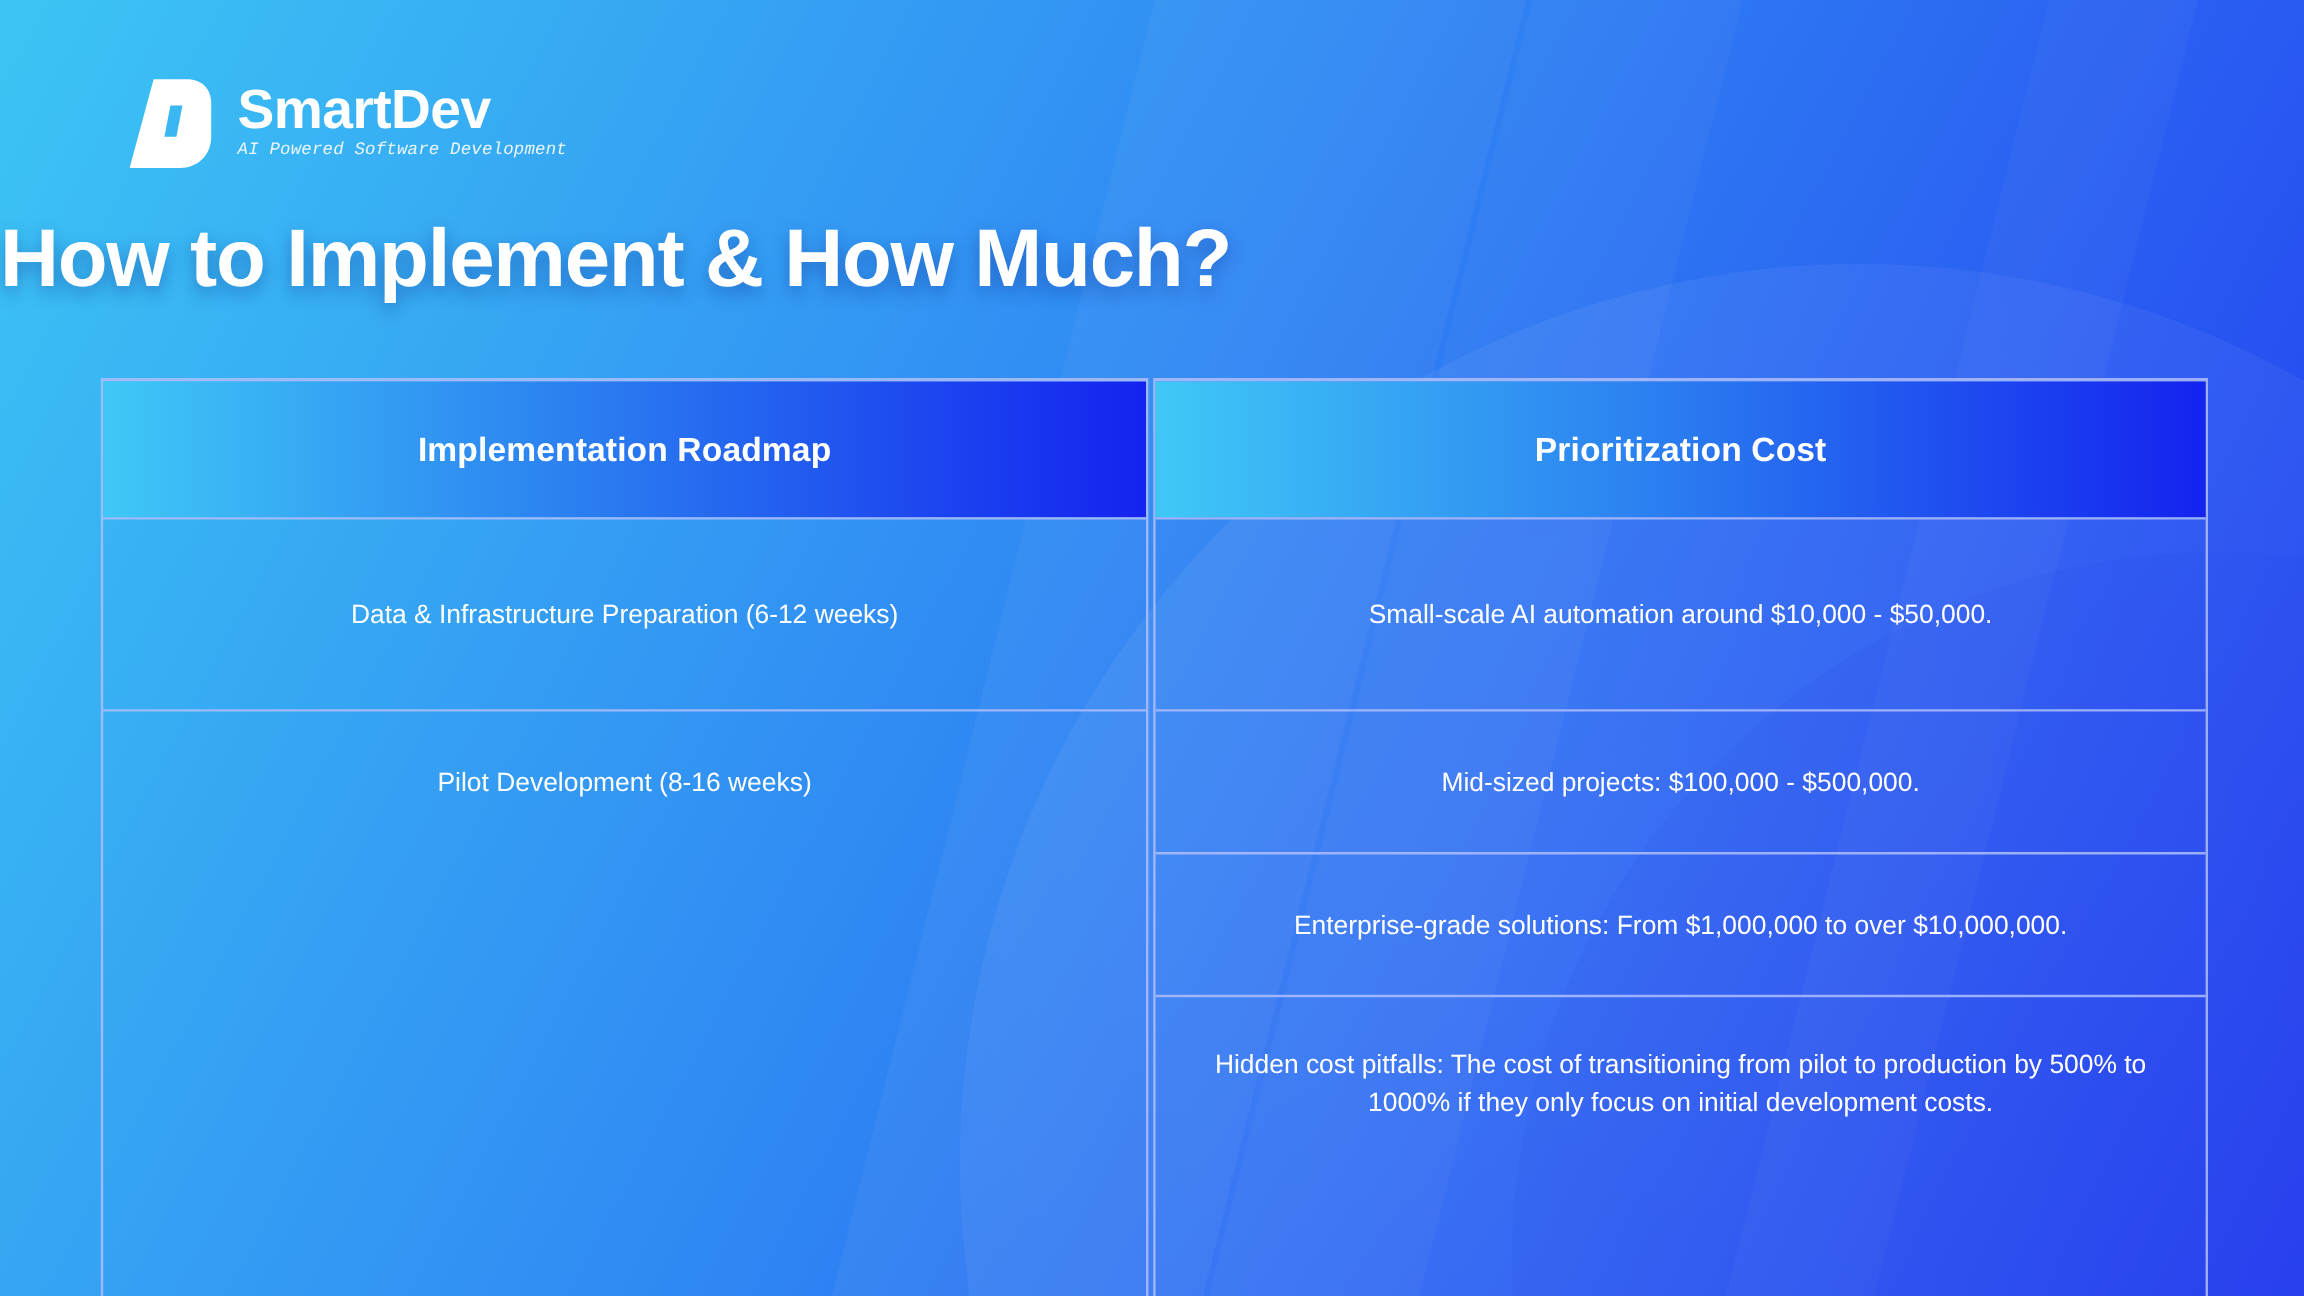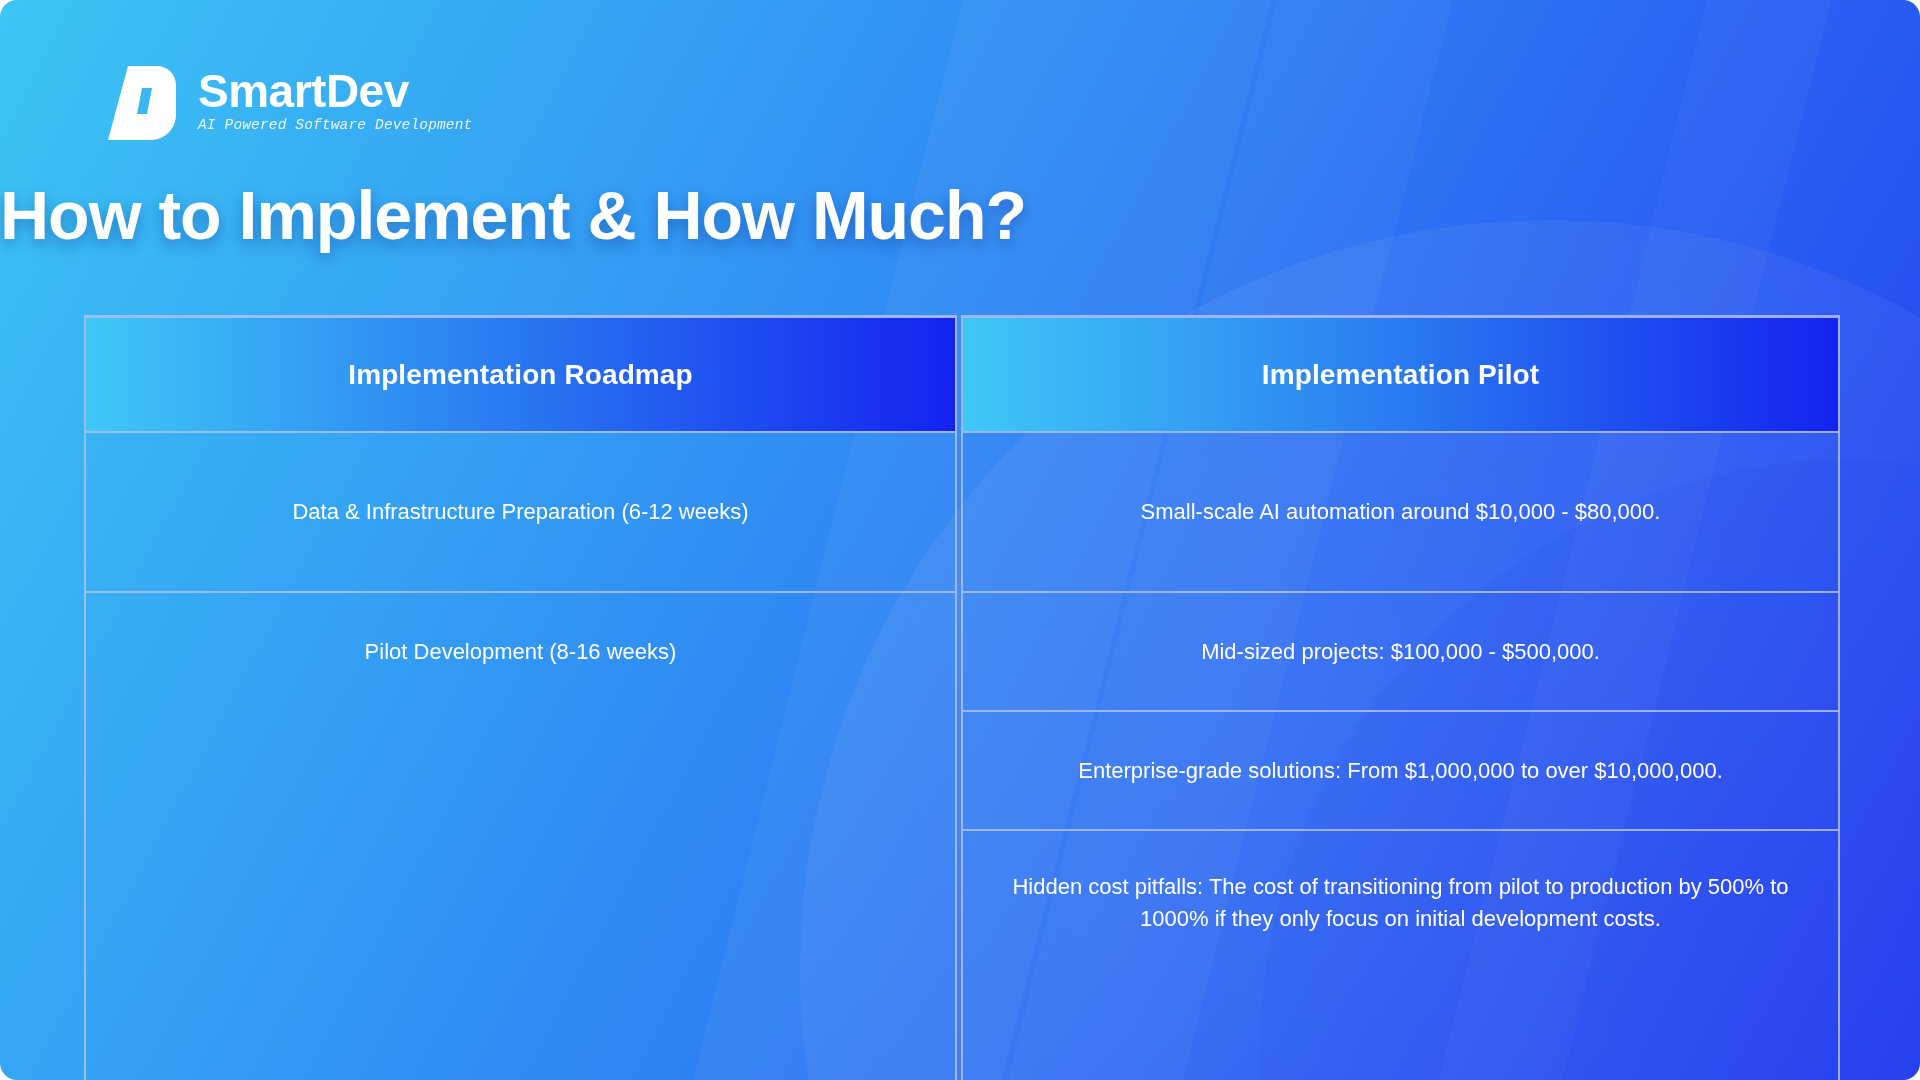--- a/index.html
+++ b/index.html
@@ -13,21 +13,20 @@
   .page {
     position:relative;
     width:1920px; height:1080px;
     background:linear-gradient(118deg,
         #3cc5f4 0%,
         #36a7f3 22%,
         #2f85f3 48%,
         #2a5ef2 74%,
         #1f39ef 100%);
     overflow:hidden;
-    border-radius:17px;
   }
 
   
   .wm { position:absolute; pointer-events:none; }
 
   .wm-band-a {
     top:-260px; left:820px;
     width:300px; height:1700px;
     background:rgba(255,255,255,0.045);
     transform:rotate(14deg);
@@ -151,21 +150,21 @@
 
   <div class="table">
 
     <div class="col col-left">
       <div class="cell head">Implementation Roadmap</div>
       <div class="cell body-cell">Data &amp; Infrastructure Preparation (6-12 weeks)</div>
       <div class="cell body-cell">Pilot Development (8-16 weeks)</div>
     </div>
 
     <div class="col col-right">
-      <div class="cell head">Implementation Pilot</div>
-      <div class="cell body-cell">Small-scale AI automation around $10,000 - $80,000.</div>
+      <div class="cell head">Prioritization Cost</div>
+      <div class="cell body-cell">Small-scale AI automation around $10,000 - $50,000.</div>
       <div class="cell body-cell">Mid-sized projects: $100,000 - $500,000.</div>
       <div class="cell body-cell">Enterprise-grade solutions: From $1,000,000 to over $10,000,000.</div>
       <div class="cell body-cell multiline">Hidden cost pitfalls: The cost of transitioning from pilot to production by 500% to 1000% if they only focus on initial development costs.</div>
     </div>
 
   </div>
 </div>
 
 </body></html>

